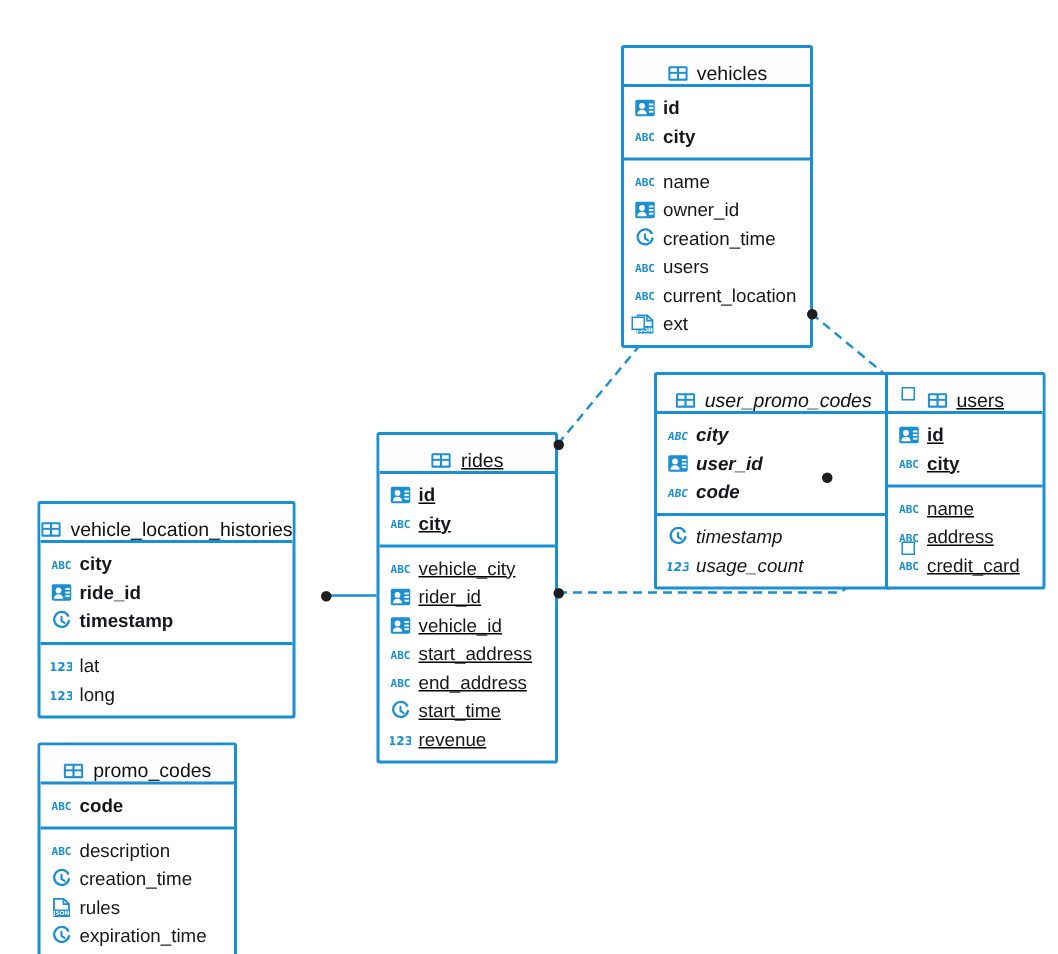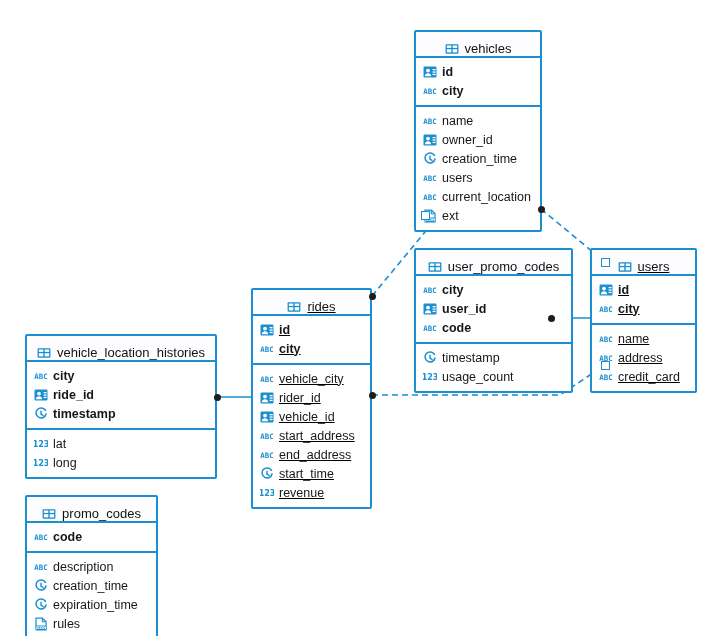--- a/index.html
+++ b/index.html
@@ -186,21 +186,21 @@
               <path d="M2 1.2h6.4L12 4.6v8.2H2z" fill="#fff" stroke="#1a8fd1" stroke-width="1.2"></path>
               <path d="M8.3 1.4v3.3h3.4" fill="none" stroke="#1a8fd1" stroke-width="1.1"></path>
               <rect x="1.4" y="8.4" width="11" height="4.6" rx="0.6" fill="#1a8fd1"></rect>
               <text x="6.9" y="12.1" text-anchor="middle" font-family="DejaVu Sans, sans-serif" font-size="3.9" font-weight="bold" fill="#fff">JSON</text>
             </svg>
           </span>
           <span>ext</span>
         </div>
       </div>
     </div>
-    <div class="table-node" style="left: 414px; top: 248px; width: 159px;">
+    <div class="table-node" style="left: 436px; top: 248px; width: 159px; font-style: italic;">
       <div class="tbl-header">
         <span class="ic">
           <svg width="14" height="14" viewBox="0 0 14 14">
             <rect x="0.6" y="2.2" width="12.8" height="9.6" rx="1" fill="#1a8fd1"></rect>
             <rect x="1.9" y="3.5" width="4.4" height="2.4" fill="#fff"></rect>
             <rect x="7.7" y="3.5" width="4.4" height="2.4" fill="#fff"></rect>
             <rect x="1.9" y="7.2" width="4.4" height="3.2" fill="#fff"></rect>
             <rect x="7.7" y="7.2" width="4.4" height="3.2" fill="#fff"></rect>
           </svg>
         </span>
@@ -421,21 +421,21 @@
         <div class="field-row">
           <span class="ic">
             <svg width="14" height="14" viewBox="0 0 14 14">
               <text x="7" y="10.4" text-anchor="middle" font-family="DejaVu Sans, sans-serif" font-size="8" font-weight="bold" fill="#1a8fd1">123</text>
             </svg>
           </span>
           <span>revenue</span>
         </div>
       </div>
     </div>
-    <div class="table-node" style="left: 25px; top: 334px; width: 192px;">
+    <div class="table-node" style="left: 25px; top: 334px; width: 172px;">
       <div class="tbl-header">
         <span class="ic">
           <svg width="14" height="14" viewBox="0 0 14 14">
             <rect x="0.6" y="2.2" width="12.8" height="9.6" rx="1" fill="#1a8fd1"></rect>
             <rect x="1.9" y="3.5" width="4.4" height="2.4" fill="#fff"></rect>
             <rect x="7.7" y="3.5" width="4.4" height="2.4" fill="#fff"></rect>
             <rect x="1.9" y="7.2" width="4.4" height="3.2" fill="#fff"></rect>
             <rect x="7.7" y="7.2" width="4.4" height="3.2" fill="#fff"></rect>
           </svg>
         </span>
@@ -531,37 +531,37 @@
               <path d="M11.3 3.2A5 5 0 1 0 12 7" fill="none" stroke="#1a8fd1" stroke-width="1.5" stroke-linecap="round"></path>
               <path d="M11.2 2.2l1.3 1.6-2 .3z" fill="#1a8fd1"></path>
               <path d="M7 4.2V7l2 1.3" fill="none" stroke="#1a8fd1" stroke-width="1.4" stroke-linecap="round"></path>
             </svg>
           </span>
           <span>creation_time</span>
         </div>
         <div class="field-row">
           <span class="ic">
             <svg width="14" height="14" viewBox="0 0 14 14">
-              <path d="M11.3 3.2A5 5 0 1 0 12 7" fill="none" stroke="#1a8fd1" stroke-width="1.5" stroke-linecap="round"></path>
-              <path d="M11.2 2.2l1.3 1.6-2 .3z" fill="#1a8fd1"></path>
-              <path d="M7 4.2V7l2 1.3" fill="none" stroke="#1a8fd1" stroke-width="1.4" stroke-linecap="round"></path>
-            </svg>
-          </span>
-          <span>expiration_time</span>
-        </div>
-        <div class="field-row">
-          <span class="ic">
-            <svg width="14" height="14" viewBox="0 0 14 14">
               <path d="M2 1.2h6.4L12 4.6v8.2H2z" fill="#fff" stroke="#1a8fd1" stroke-width="1.2"></path>
               <path d="M8.3 1.4v3.3h3.4" fill="none" stroke="#1a8fd1" stroke-width="1.1"></path>
               <rect x="1.4" y="8.4" width="11" height="4.6" rx="0.6" fill="#1a8fd1"></rect>
               <text x="6.9" y="12.1" text-anchor="middle" font-family="DejaVu Sans, sans-serif" font-size="3.9" font-weight="bold" fill="#fff">JSON</text>
             </svg>
           </span>
           <span>rules</span>
+        </div>
+        <div class="field-row">
+          <span class="ic">
+            <svg width="14" height="14" viewBox="0 0 14 14">
+              <path d="M11.3 3.2A5 5 0 1 0 12 7" fill="none" stroke="#1a8fd1" stroke-width="1.5" stroke-linecap="round"></path>
+              <path d="M11.2 2.2l1.3 1.6-2 .3z" fill="#1a8fd1"></path>
+              <path d="M7 4.2V7l2 1.3" fill="none" stroke="#1a8fd1" stroke-width="1.4" stroke-linecap="round"></path>
+            </svg>
+          </span>
+          <span>expiration_time</span>
         </div>
       </div>
     </div>
     <div class="dot" style="left: 372px; top: 296px;"></div>
     <div class="sq" style="left: 425px; top: 215px;"></div>
     <div class="dot" style="left: 541px; top: 209px;"></div>
     <div class="sq" style="left: 605px; top: 262px;"></div>
     <div class="dot" style="left: 551px; top: 318px;"></div>
     <div class="dot" style="left: 372px; top: 395px;"></div>
     <div class="sq" style="left: 605px; top: 365px;"></div>

